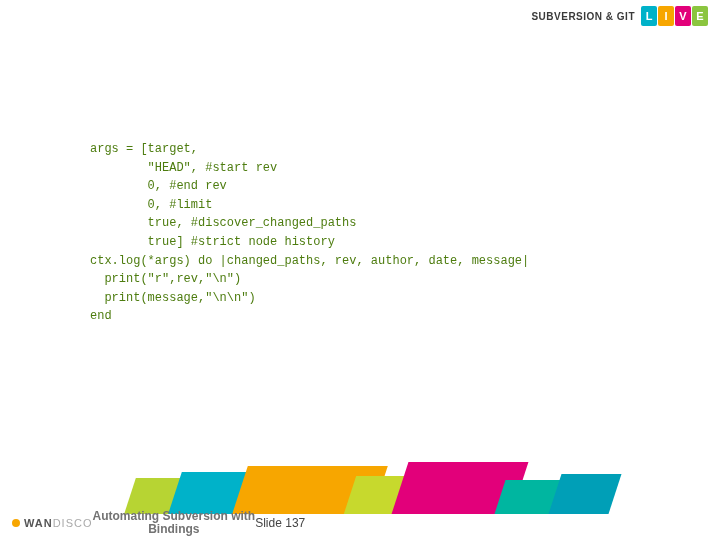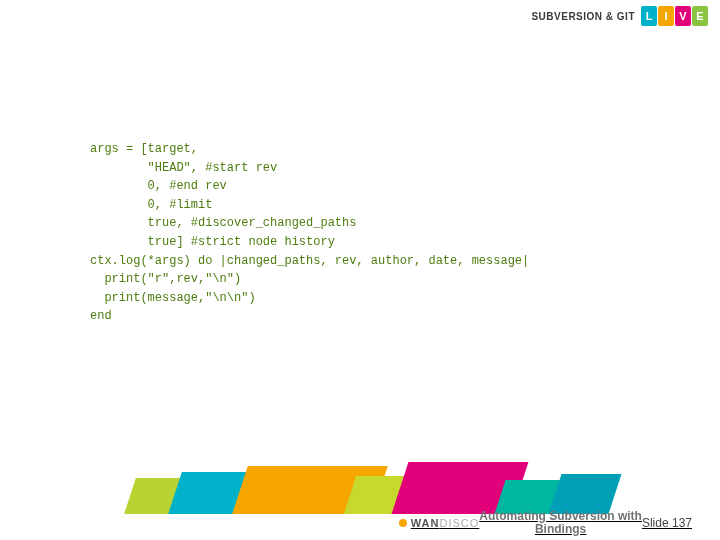--- a/index.html
+++ b/index.html
@@ -24,21 +24,21 @@
   .decor { position: absolute; bottom: 22px; left: 0; width: 720px; height: 60px; pointer-events: none; }
   .shape { position: absolute; transform: skewX(-18deg); }
   .sA { left: 130px; bottom: 0; width: 60px; height: 36px; background: #b7d433; }
   .sB { left: 175px; bottom: 0; width: 80px; height: 42px; background: #00b2c9; }
   .sC { left: 240px; bottom: 0; width: 140px; height: 48px; background: #f7a600; }
   .sD { left: 350px; bottom: 0; width: 90px; height: 38px; background: #c7d92d; }
   .sE { left: 400px; bottom: 0; width: 120px; height: 52px; background: #e2007a; }
   .sF { left: 500px; bottom: 0; width: 70px; height: 34px; background: #00b6a0; }
   .sG { left: 555px; bottom: 0; width: 60px; height: 40px; background: #009fb7; }
 
-  .footer { position: absolute; bottom: 0; left: 0; right: 0; height: 26px; display: flex; align-items: center; justify-content: flex-end; padding: 0 28px; text-decoration: underline; }
+  .footer { position: absolute; bottom: 0; left: 0; right: 0; height: 26px; display: flex; align-items: center; justify-content: flex-start; padding: 0 12px; }
   .wandisco { display: flex; align-items: center; gap: 4px; }
   .wd-dot { width: 8px; height: 8px; border-radius: 50%; background: #f7a600; display: inline-block; }
   .wd-text { font-size: 11px; letter-spacing: 1px; color: #555; font-weight: 600; }
   .wd-text .light { color: #aaa; font-weight: 400; }
   .footer-title { font-size: 12px; font-weight: 700; color: #737373; text-align: center; line-height: 1.1; }
   .slide-num { font-size: 12px; color: #444; }
 </style>
 </head>
 <body>
 

